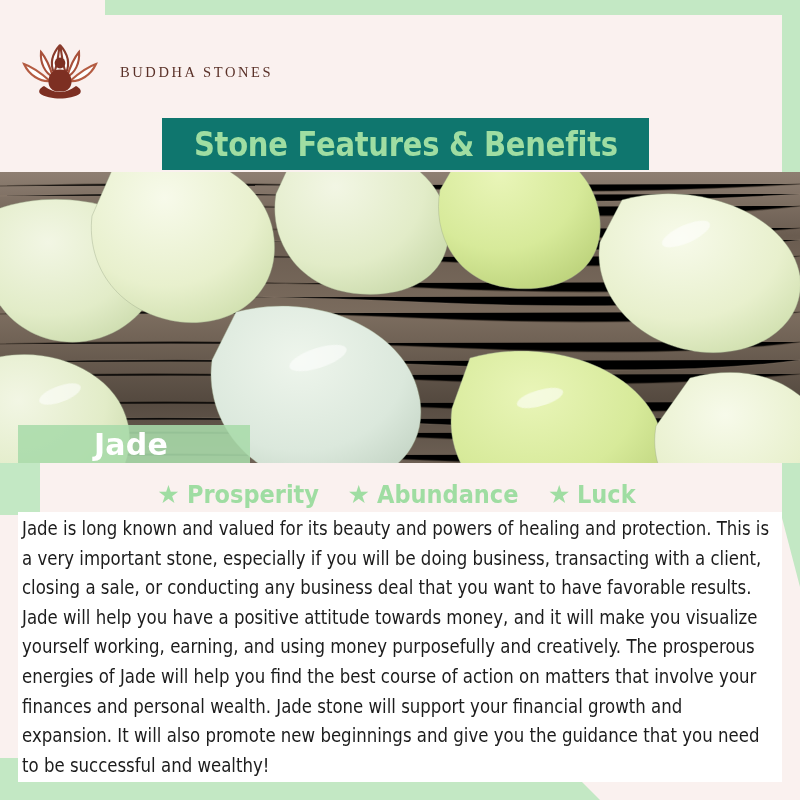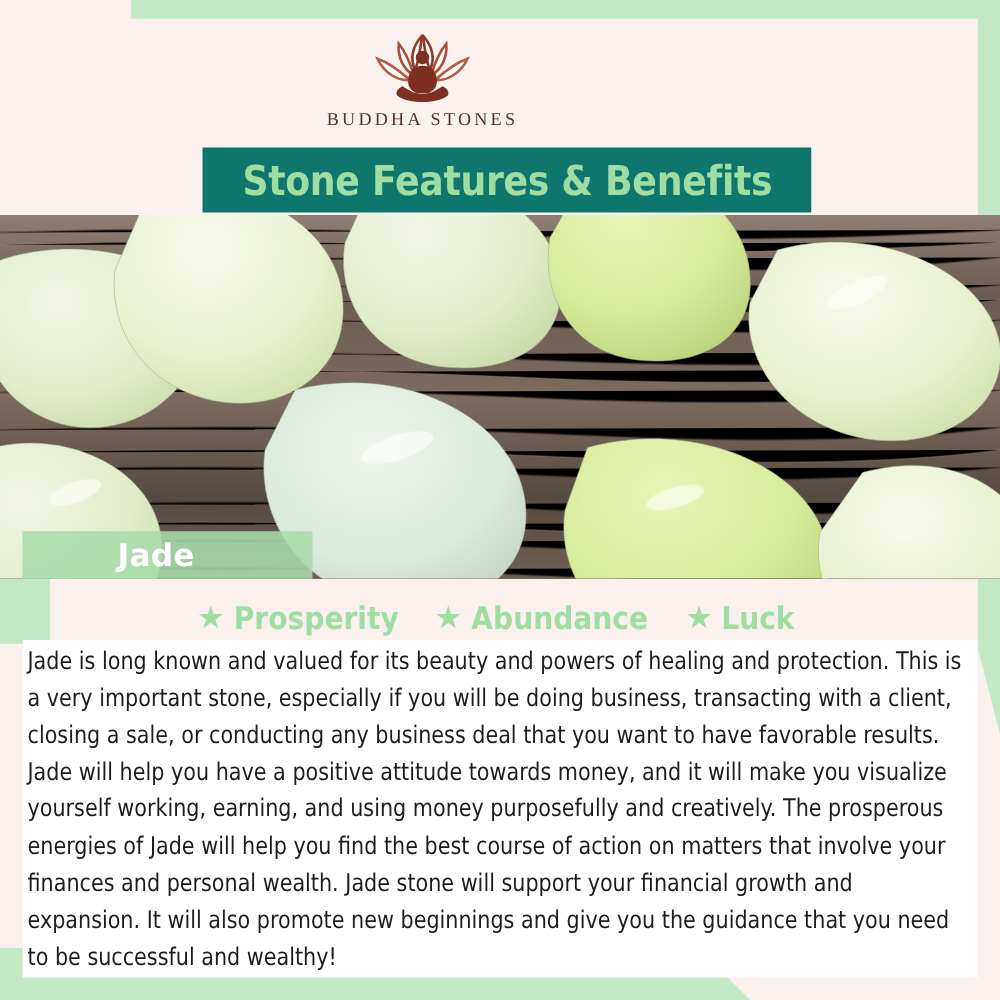--- a/index.html
+++ b/index.html
@@ -17,21 +17,21 @@
   #deco-right-strip{ right:0;     top:12px; width:18px;  height:575px;
                      clip-path:polygon(0 0,100% 0,100% 100%,0 88%); }
   #deco-left-strip { left:0;      top:205px;width:18px;  height:300px; }
   #deco-left-strip2{ left:0;      top:455px;width:40px;  height:60px; }
   #deco-bottom     { left:0;      bottom:0; width:600px; height:42px;
                      clip-path:polygon(0 0,93% 0,100% 100%,0 100%); }
 
   
   #header {
     position:absolute; left:0; top:15px; width:676px; height:103px;
-    display:flex; flex-direction:column; align-items:center;
+    display:flex; flex-direction:row; align-items:center;
     justify-content:flex-start; padding-top:8px;
   }
   #logo-mark { width:120px; height:62px; }
   #logo-wordmark {
     font-family:"Liberation Serif", serif;
     font-size:14.5px; letter-spacing:2.6px; color:#5a3128;
     margin-top:3px; font-weight:400;
   }
 
   
@@ -55,21 +55,21 @@
   }
   #hero svg { display:block; width:800px; height:291px; }
 
   #jade-band {
     position:absolute; left:18px; top:425px; width:232px; height:38px;
     background:rgba(168,219,170,0.88);
     display:flex; align-items:center; padding-left:76px;
   }
   #jade-label {
     font-family:"DejaVu Sans", sans-serif;
-    font-weight:700; font-size:25px; color:#ffffff; letter-spacing:0.2px;
+    font-weight:700; font-size:30px; color:#ffffff; letter-spacing:0.2px;
   }
 
   
   #keywords {
     position:absolute; left:0; top:478px; width:800px; height:32px;
     display:flex; align-items:center; justify-content:center; gap:14px;
   }
   .kw { display:flex; align-items:center; gap:7px; }
   .kw-star { color:#9fdda2; font-size:25px; line-height:1; }
   .kw-text {

